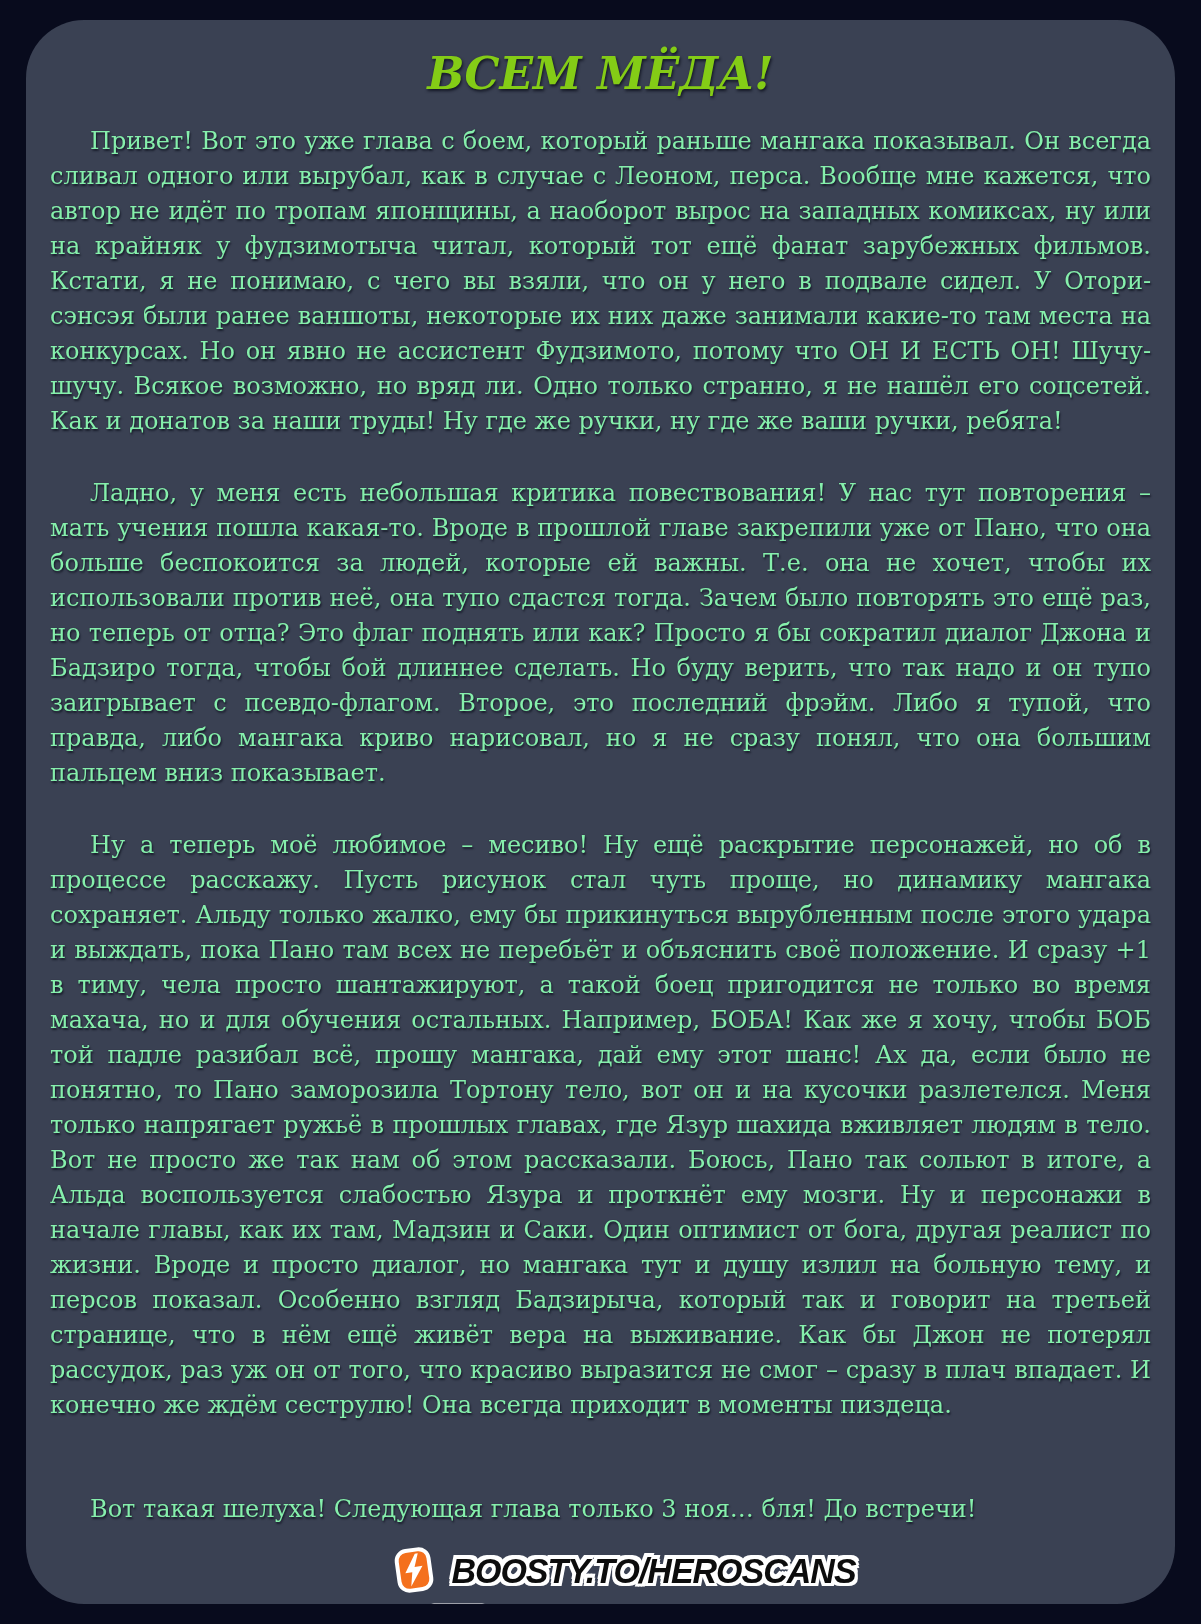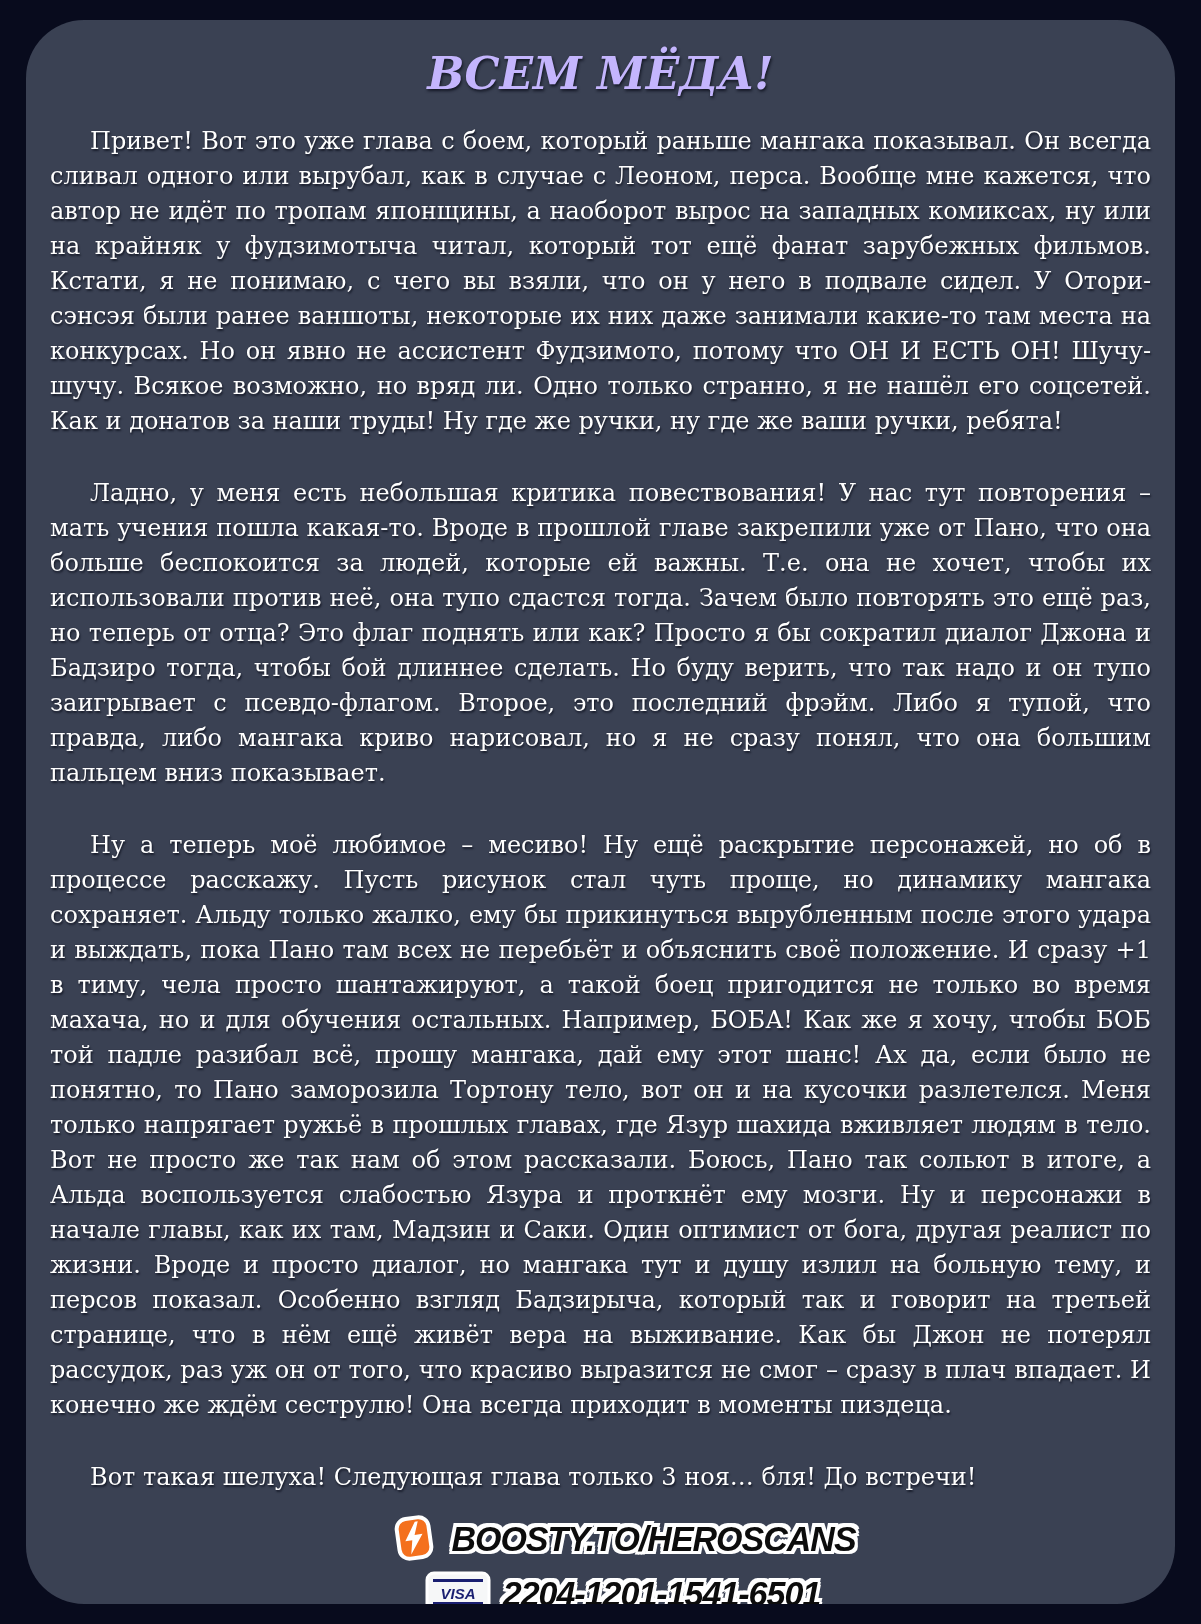--- a/index.html
+++ b/index.html
@@ -32,34 +32,34 @@
     overflow: hidden;
   }
   .title {
     margin: 6px 0 26px 0;
     text-align: center;
     font-family: "DejaVu Serif", serif;
     font-style: italic;
     font-weight: bold;
     font-size: 44px;
     line-height: 1.1;
-    color: #c4b5fd;
+    color: #84cc16;
     text-shadow: 1px 2px 3px rgba(5,8,20,0.75);
     letter-spacing: 0px;
   }
   .para {
     margin: 0 0 37px 0;
     text-align: justify;
     text-indent: 40px;
     font-size: 24px;
     line-height: 35px;
-    color: #ffffff;
+    color: #86efac;
     text-shadow: 1px 2px 2px rgba(5,8,20,0.65), 0 0 1px rgba(5,8,20,0.5);
   }
-  .para.last { margin-bottom: 18px; }
+  .para.last { margin-bottom: 18px; margin-top: 32px; }
   .footer {
     margin-top: auto;
     display: flex;
     flex-direction: column;
     gap: 6px;
     align-items: center;
   }
   .frow {
     display: flex;
     align-items: center;

